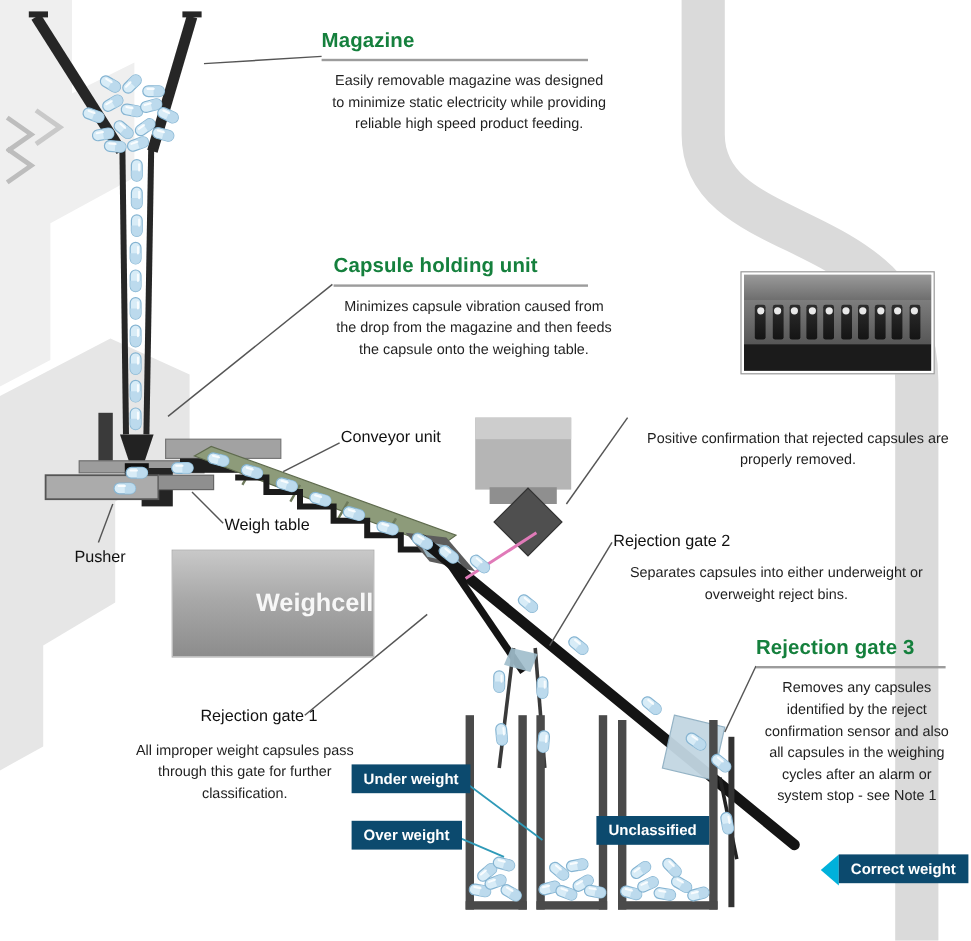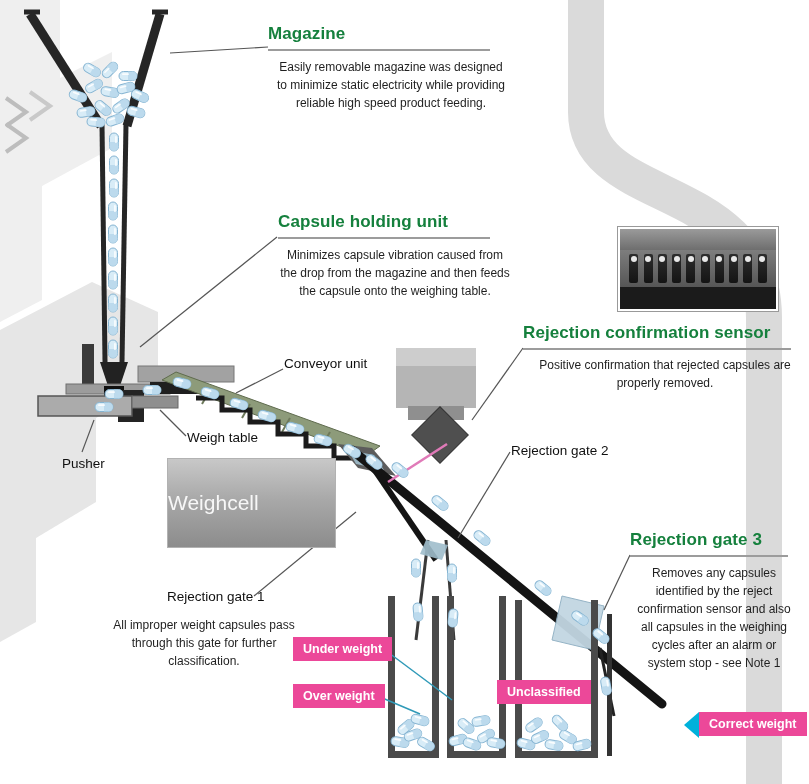--- a/index.html
+++ b/index.html
@@ -3,27 +3,27 @@
 <meta charset="utf-8">
 <style>
   html,body{margin:0;padding:0;background:#fff;}
   .stage{position:relative;width:809px;height:784px;background:#fff;overflow:hidden;
          font-family:"Liberation Sans",sans-serif;}
   svg.canvas{position:absolute;left:0;top:0;}
   .callout{position:absolute;border-bottom:2px solid #9c9c9c;padding-bottom:5px;}
   .h-green{color:#15803d;font-size:17px;font-weight:bold;letter-spacing:.1px;}
   .desc{position:absolute;font-size:12px;line-height:1.5;color:#1f1f1f;text-align:center;}
   .plabel{position:absolute;font-size:13.5px;color:#101010;white-space:nowrap;}
-  .badge{position:absolute;background:#ec4899;color:#fff;font-weight:bold;font-size:12.5px;
+  .badge{position:absolute;background:#0c4a6e;color:#fff;font-weight:bold;font-size:12.5px;
          padding:5px 10px;white-space:nowrap;}
   .badge-arrow{position:absolute;width:0;height:0;border-top:13px solid transparent;
          border-bottom:13px solid transparent;border-right:15px solid #00b1db;}
-  .weighcell{position:absolute;display:flex;align-items:center;justify-content:flex-start;
+  .weighcell{position:absolute;display:flex;align-items:center;justify-content:flex-end;
          background:linear-gradient(180deg,#c8c8c8 0%,#a9a9a9 45%,#8c8c8c 100%);
-         border:1px solid #b2b2b2;color:#f7f7f7;font-size:21px;font-weight:normal;margin-left:24px;}
+         border:1px solid #b2b2b2;color:#f7f7f7;font-size:21px;font-weight:bold;}
   .photo{position:absolute;background:#fff;border:1px solid #999;padding:2px;box-sizing:border-box;}
   .photo-inner{width:100%;height:100%;background:#4a4a4a;overflow:hidden;}
   .ph-top{height:26%;background:linear-gradient(#9a9a9a,#6e6e6e);}
   .ph-slots{height:46%;background:linear-gradient(#7d7d7d,#565656);display:flex;
          align-items:center;justify-content:space-evenly;padding:0 4px;}
   .ph-slots i{width:9px;height:78%;background:linear-gradient(#2d2d2d,#141414);
          border-radius:2px;position:relative;display:block;}
   .ph-slots i::after{content:"";position:absolute;top:2px;left:1.5px;width:6px;height:6px;
          border-radius:50%;background:#e8e8e8;}
   .ph-bottom{height:28%;background:#1b1b1b;}
@@ -243,41 +243,39 @@
   <div class="callout" style="left:268px;top:24px;width:222px">
     <div class="h-green">Magazine</div>
   </div>
   <div class="desc" style="left:276px;top:58px;width:230px">Easily removable magazine was designed to minimize static electricity while providing reliable high speed product feeding.</div>
 
   <div class="callout" style="left:278px;top:212px;width:212px">
     <div class="h-green">Capsule holding unit</div>
   </div>
   <div class="desc" style="left:280px;top:246px;width:230px">Minimizes capsule vibration caused from the drop from the magazine and then feeds the capsule onto the weighing table.</div>
 
-  <div class="callout" style="left:523px;top:323px;width:268px">
-    <div class="h-green">Rejection confirmation sensor</div>
-  </div>
   <div class="desc" style="left:527px;top:356px;width:276px">Positive confirmation that rejected capsules are properly removed.</div>
 
   <div class="callout" style="left:630px;top:530px;width:158px">
     <div class="h-green">Rejection gate 3</div>
   </div>
   <div class="desc" style="left:632px;top:564px;width:164px">Removes any capsules identified by the reject confirmation sensor and also all capsules in the weighing cycles after an alarm or system stop - see Note 1</div>
 
   <div class="plabel" style="left:284px;top:356px">Conveyor unit</div>
 
   <div class="plabel" style="left:187px;top:430px">Weigh table</div>
 
   <div class="plabel" style="left:62px;top:456px">Pusher</div>
 
   <div class="weighcell" style="left:143px;top:458px;width:167px;height:88px">
     <span>Weighcell</span>
   </div>
 
   <div class="plabel" style="left:511px;top:443px">Rejection gate 2</div>
+  <div class="desc" style="left:516px;top:468px;width:262px">Separates capsules into either underweight or overweight reject bins.</div>
 
   <div class="plabel" style="left:167px;top:589px">Rejection gate 1</div>
   <div class="desc" style="left:100px;top:616px;width:208px">All improper weight capsules pass through this gate for further classification.</div>
 
   <div class="badge" style="left:293px;top:637px">Under weight</div>
 
   <div class="badge" style="left:293px;top:684px">Over weight</div>
 
   <div class="badge" style="left:497px;top:680px">Unclassified</div>
 

